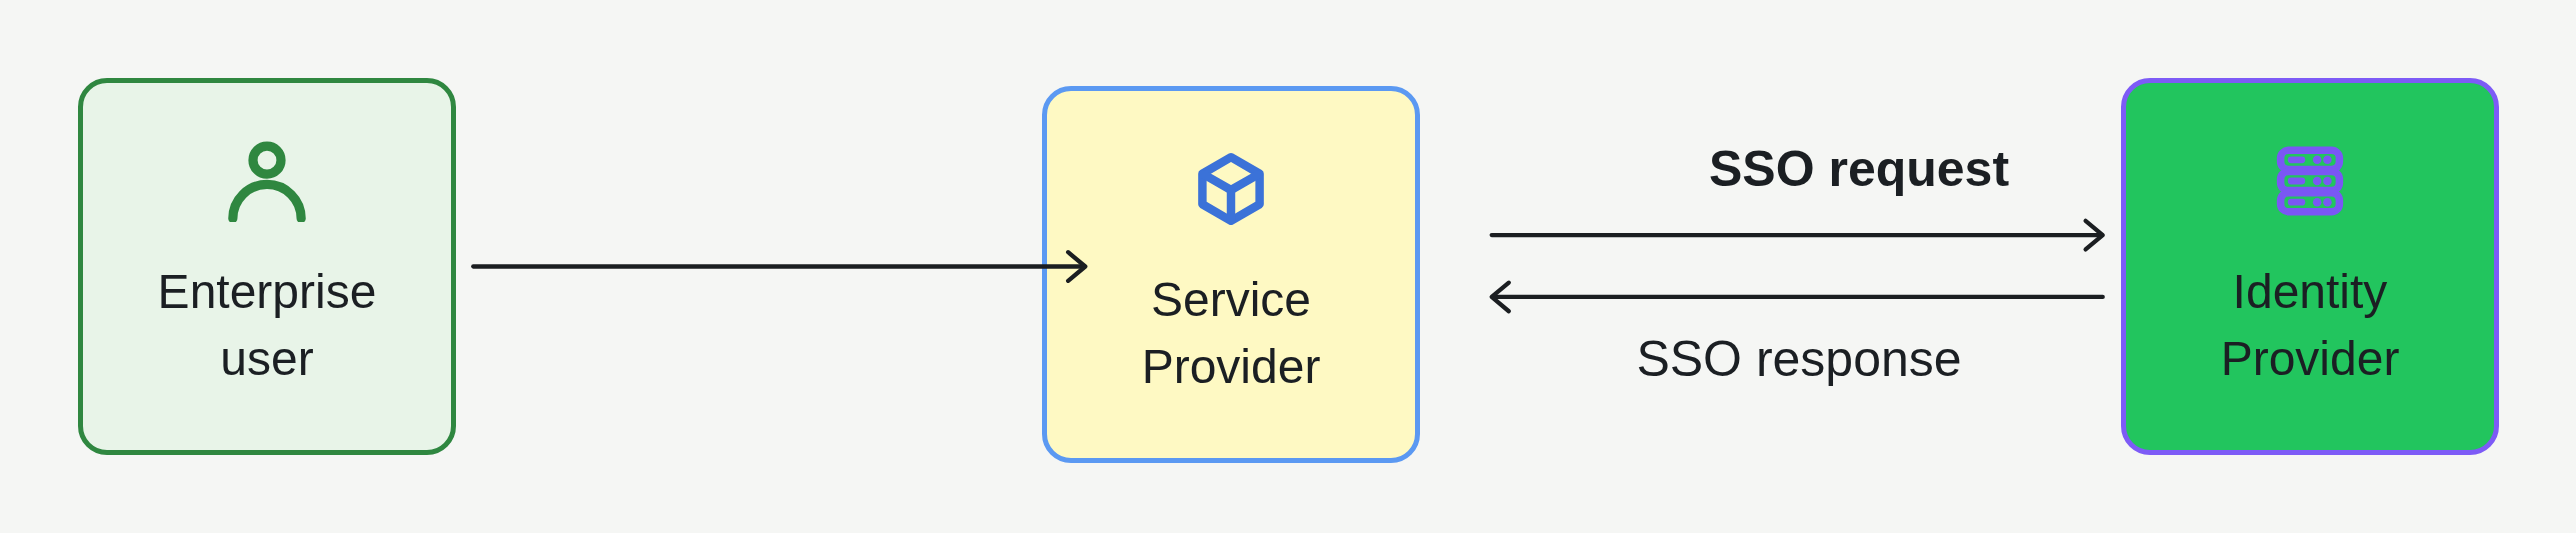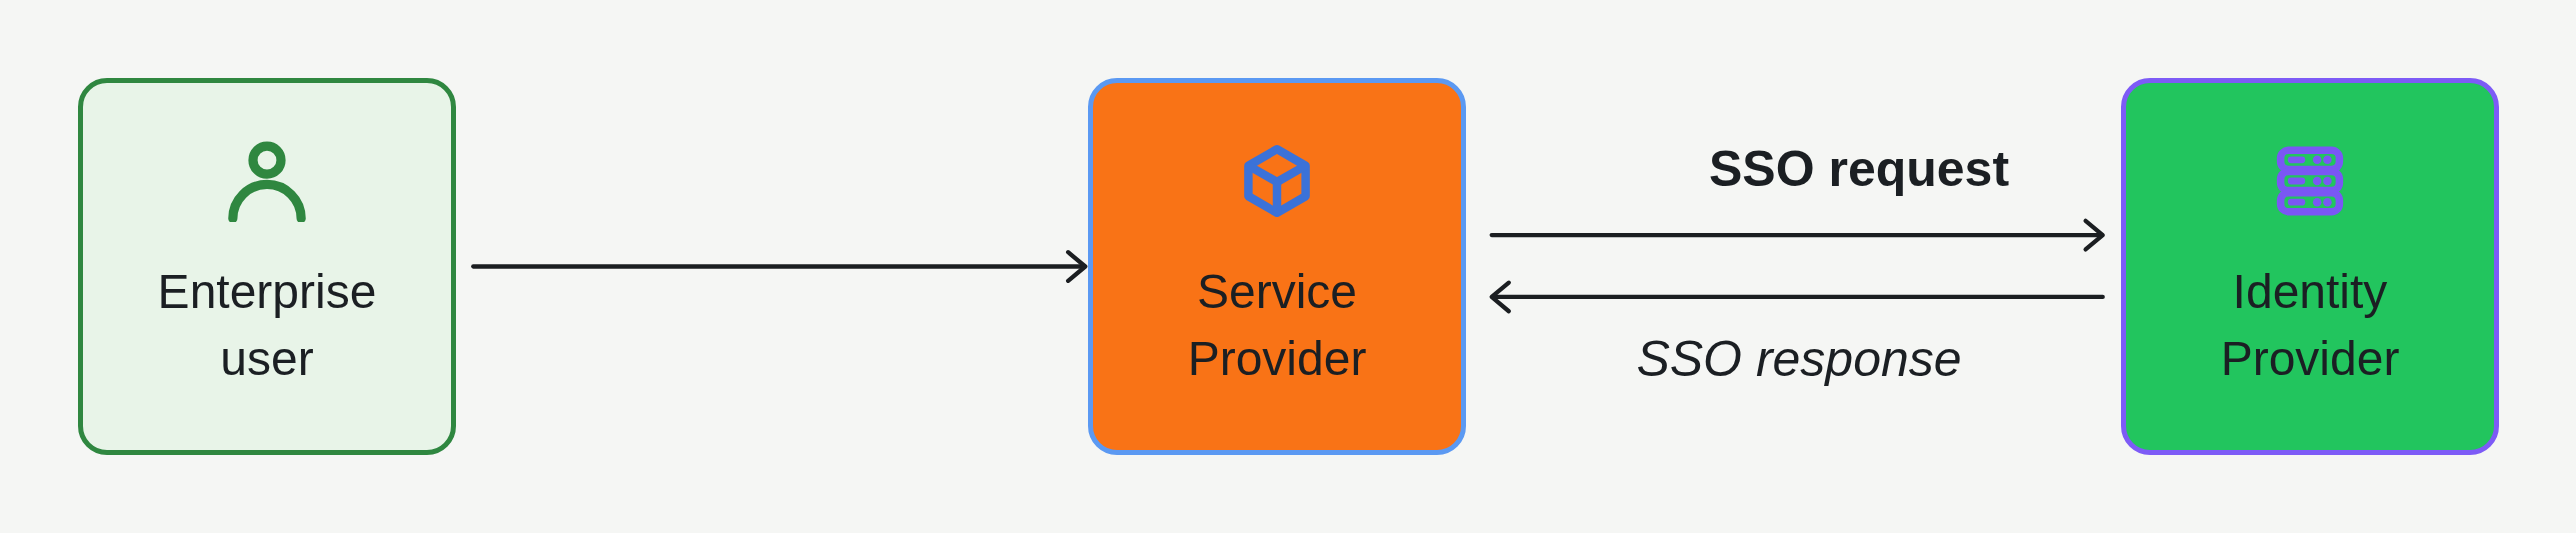--- a/index.html
+++ b/index.html
@@ -25,23 +25,24 @@
     border: 5.7px solid;
     padding-top: 57px;
     text-align: center;
   }
   .node-enterprise-user {
     left: 78px;
     border-color: #2f8740;
     background: #e8f4e8;
   }
   .node-service-provider {
-    left: 1088px;
+    left: 1042px;
     border-color: #5b99f2;
-    background: #f97316;
+    background: #fef9c3;
+    margin-top: 8px;
   }
   .node-identity-provider {
     left: 2121px;
     border-color: #7d5bf6;
     background: #22c55e;
   }
   .node-icon {
     display: block;
     margin: 0 auto;
     height: 82px;
@@ -68,21 +69,21 @@
     width: 614px;
     font-size: 50px;
     line-height: 57px;
     font-weight: 500;
     color: #1b1f23;
     text-align: center;
     white-space: nowrap;
   }
   .edge-label-request { left: 455px; top: 173px; }
   .edge-label-sso-request { left: 1552px; top: 141px; font-weight: bold; }
-  .edge-label-sso-response { left: 1492px; top: 331px; font-style: italic; }
+  .edge-label-sso-response { left: 1492px; top: 331px; }
 </style>
 </head>
 <body>
 
 <div class="canvas">
 
   <div class="node node-enterprise-user">
     <svg class="node-icon" width="82" height="82" viewBox="0 0 24 24" fill="none" stroke="#2f8740" stroke-width="2.7" stroke-linecap="round" stroke-linejoin="round">
       <circle cx="12" cy="5.9" r="4.1"></circle>
       <path d="M2 23a10 10 0 0 1 20 0"></path>

